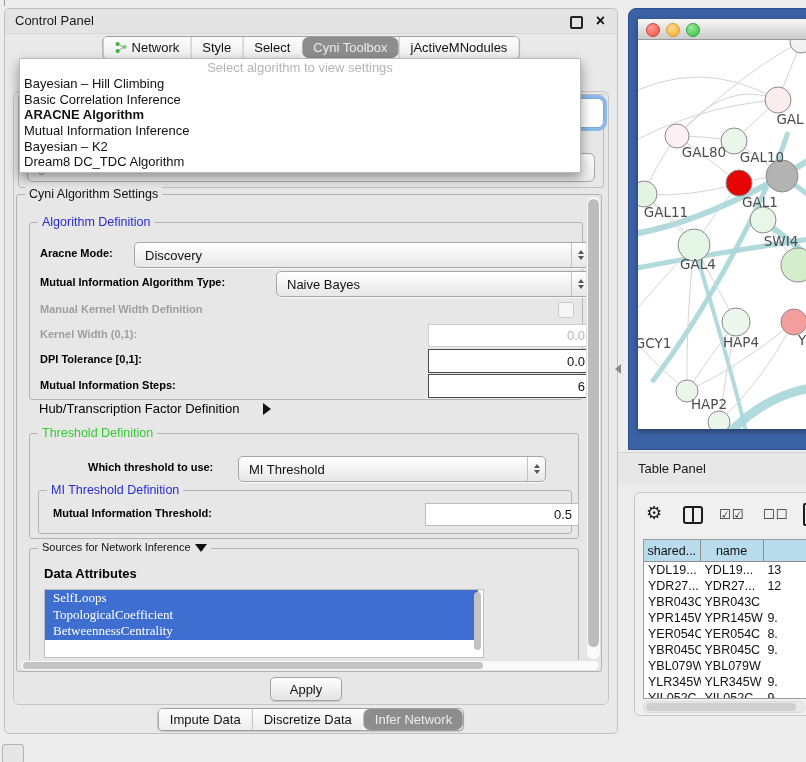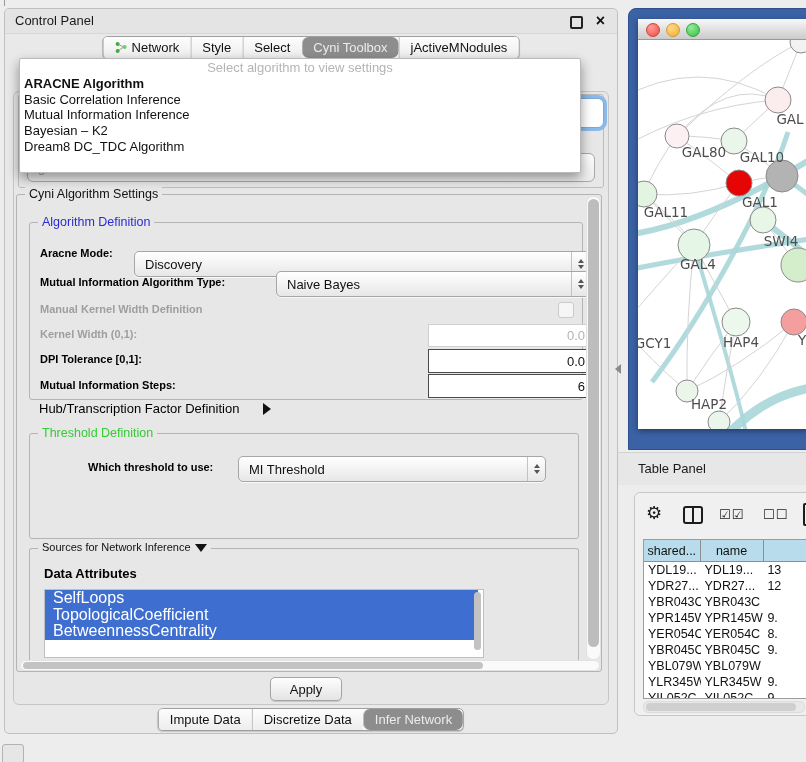--- a/index.html
+++ b/index.html
@@ -52,22 +52,22 @@
   .tf{position:absolute;background:#fff;border:1px solid #bdbdbd;font-size:13px;display:flex;
       align-items:center;justify-content:flex-end;padding:0 6px;}
   .tf.strong{border:1.5px solid #4a4a4a;}
   .tf.disabled{color:#b3b3b3;border-color:#cfcfcf;}
   .chk{position:absolute;width:14px;height:14px;border:1px solid #cbcbcb;border-radius:3px;background:#f6f6f6;}
   .vsb{position:absolute;background:#fafafa;border:1px solid #e2e2e2;border-radius:7px;}
   .vsb .thumb{position:absolute;left:1px;right:1px;background:#bdbdbd;border-radius:6px;}
   .hsb{position:absolute;background:#fafafa;border:1px solid #e2e2e2;border-radius:6px;}
   .hsb .thumb{position:absolute;top:1px;bottom:1px;background:#c3c3c3;border-radius:5px;}
   .attr-list{position:absolute;background:#fff;border:1px solid #bfbfbf;overflow:hidden;}
-  .attr-item{height:16.5px;line-height:16.5px;font-size:16px;color:#fff;background:#3e6ed0;
-      padding-left:8px;width:calc(100% - 13px);white-space:nowrap;}
+  .attr-item{height:16.5px;line-height:16.5px;font-size:13px;color:#fff;background:#3e6ed0;
+      padding-left:8px;width:calc(100% - 13px);white-space:nowrap;font-family:Liberation Serif, serif;}
   .list-vsb{position:absolute;right:1px;top:2px;width:9px;bottom:2px;}
   .list-vsb .thumb{position:absolute;left:1px;right:1px;top:0;height:92%;background:#c2c2c2;border-radius:5px;}
   .apply-btn{position:absolute;left:256px;top:585px;width:70px;height:22px;border:1px solid #a5a5a5;
       border-radius:5px;background:linear-gradient(#fefefe,#e4e4e4);font-size:13px;display:flex;
       align-items:center;justify-content:center;box-shadow:0 1px 1px rgba(0,0,0,.15);}
   .hub-row{position:absolute;font-size:13px;color:#000;white-space:nowrap;display:flex;align-items:center;gap:24px;}
   .tri-right{width:0;height:0;border-top:6px solid transparent;border-bottom:6px solid transparent;border-left:8px solid #111;}
   .tri-down-big{display:inline-block;width:0;height:0;border-left:6px solid transparent;border-right:6px solid transparent;
       border-top:8px solid #111;vertical-align:middle;margin-left:4px;}
   
@@ -144,43 +144,44 @@
         <span>Cyni Toolbox</span>
       </div>
       <div class="tab">
         <span>jActiveMNodules</span>
       </div>
     </div>
 
   <div class="popup">
     <div class="ph">Select algorithm to view settings</div>
     <div id="dd-options">
+        <div class="dd-item">Bayesian – Hill Climbing</div>
+        <div class="dd-item">Basic Correlation Inference</div>
         <div class="dd-item selected">ARACNE Algorithm</div>
-        <div class="dd-item">Basic Correlation Inference</div>
         <div class="dd-item">Mutual Information Inference</div>
         <div class="dd-item">Bayesian – K2</div>
         <div class="dd-item">Dream8 DC_TDC Algorithm</div>
       </div>
   </div>
 
   <div class="cp-content">
 
     <div class="bg-group">
       <div class="bg-combo">gal-filtered.sif default node</div>
     </div>
     <div class="focus-frag"></div>
 
     <div class="grp" style="left:2px;top:102px;width:584px;height:476px;">
       <span class="grp-label">Cyni Algorithm Settings</span>
 
       <div class="grp" style="left:12px;top:27px;width:552px;height:176px;">
         <span class="grp-label blue">Algorithm Definition</span>
 
         <span class="lbl" style="left:10px;top:24px;">Aracne Mode:</span>
-        <div class="combo" style="left:104px;top:19px;width:444px;margin-top:9px;">
+        <div class="combo" style="left:104px;top:19px;width:444px;">
           <span>Discovery</span>
           <span class="spin">
               <span class="tri-up"></span>
               <span class="tri-dn"></span>
             </span>
         </div>
 
         <span class="lbl" style="left:10px;top:53px;">Mutual Information Algorithm Type:</span>
         <div class="combo" style="left:246px;top:48px;width:302px;">
           <span>Naive Bayes</span>
@@ -219,20 +220,27 @@
 
         <span class="lbl" style="left:58px;top:27px;">Which threshold to use:</span>
         <div class="combo" style="left:208px;top:22px;width:296px;">
           <span>MI Threshold</span>
           <span class="spin">
               <span class="tri-up"></span>
               <span class="tri-dn"></span>
             </span>
         </div>
 
+        <div class="grp" style="left:8px;top:56px;width:532px;height:42px;">
+          <span class="grp-label blue">MI Threshold Definition</span>
+          <span class="lbl" style="left:14px;top:16px;">Mutual Information Threshold:</span>
+          <div class="tf" style="left:386px;top:12px;width:140px;height:21px;">
+            <span>0.5</span>
+          </div>
+        </div>
       </div>
 
       <div class="grp" style="left:12px;top:353px;width:548px;height:118px;border-bottom:none;border-radius:3px 3px 0 0;">
         <span class="grp-label" style="font-size:11px;"><span>Sources for Network Inference</span><span class="tri-down-big"></span></span>
         <span class="lbl" style="left:14px;top:17px;font-size:13px;">Data Attributes</span>
         <div class="attr-list" style="left:14px;top:40px;width:438px;height:67px;">
           <div id="attr-items">
               <div class="attr-item">SelfLoops</div>
               <div class="attr-item">TopologicalCoefficient</div>
               <div class="attr-item">BetweennessCentrality</div>

